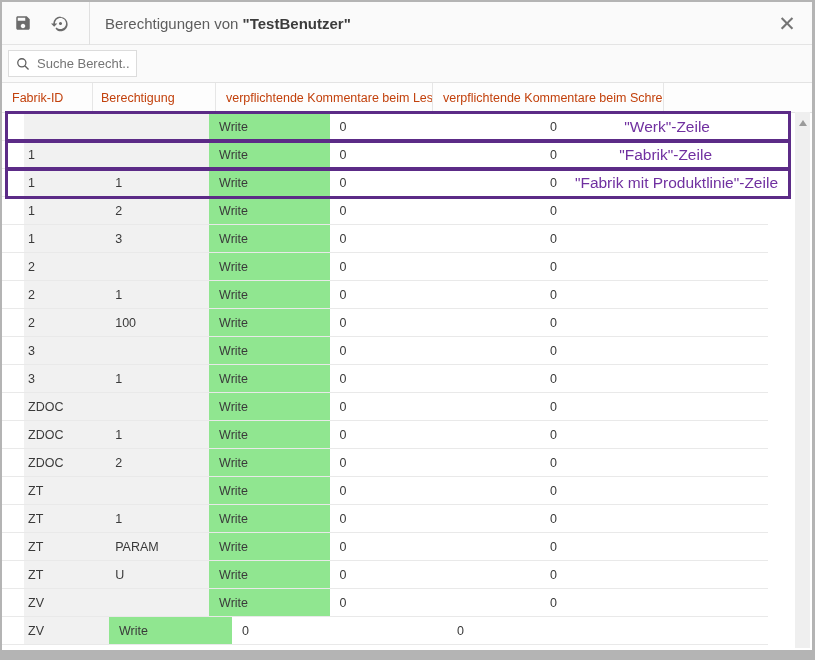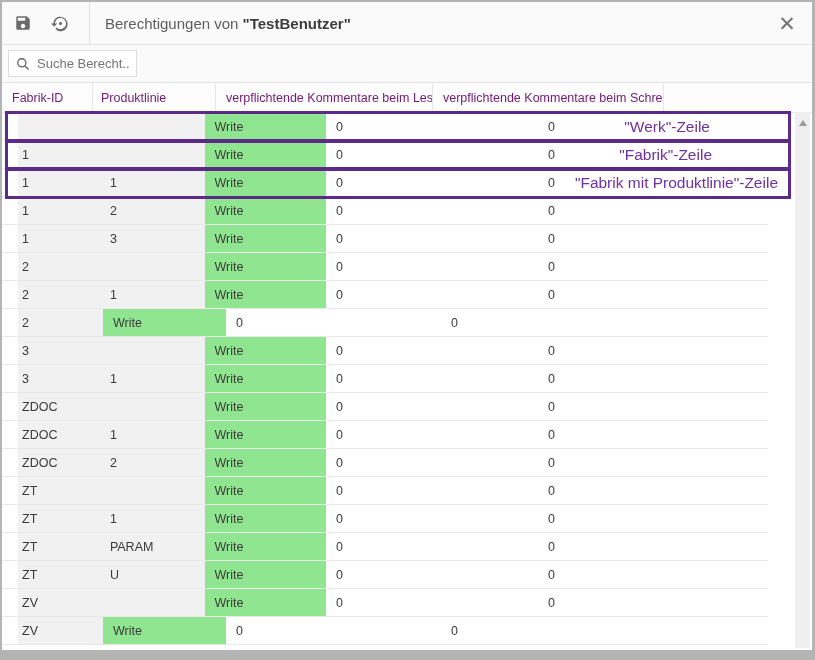--- a/index.html
+++ b/index.html
@@ -57,35 +57,35 @@
   }
   .searchbox input::placeholder { color: #757575; opacity: 1; }
 
   
   .thead {
     height: 31px; background: #fdfdfd;
     border-top: 1px solid #e3e3e3; border-bottom: 1px solid #e3e3e3;
     display: flex; padding-left: 6px;
   }
   .th {
-    font-size: 12.5px; color: #701a75;
+    font-size: 12.5px; color: #c2410c;
     display: flex; align-items: center;
     padding-left: 8px; border-right: 1px solid #e6e6e6;
     white-space: nowrap; overflow: hidden;
   }
   .th.c1 { width: 85px; padding-left: 4px; }
   .th.c2 { width: 104px; }
   .th.c3 { width: 123px; }
   .th.c4 { width: 217px; padding-left: 10px; }
   .th.c5 { width: 231px; padding-left: 10px; }
 
   .tbody { }
   .row {
     height: 28px; width: 766px;
-    display: flex; padding-left: 16px;
+    display: flex; padding-left: 22px;
     border-bottom: 1px solid #e9e9e9;
   }
   .cell {
     font-size: 12.5px; color: #3a3a3a;
     display: flex; align-items: center;
     padding-left: 8px; white-space: nowrap; overflow: hidden;
   }
   .cell.c1 { width: 85px; background: #f1f1f1; padding-left: 4px; }
   .cell.c2 { width: 104px; background: #f1f1f1; }
   .cell.c3 { width: 123px; background: #90e690; padding-left: 10px; }
@@ -159,21 +159,21 @@
             <line x1="15.5" y1="15.5" x2="21.5" y2="21.5"></line>
         </svg>
       </span>
       <input type="text" placeholder="Suche Berecht..." style="">
     </div>
   </div>
 
   <div>
     <div class="thead">
       <div class="th c1">Fabrik-ID</div>
-      <div class="th c3">Produktlinie</div>
+      <div class="th c3">Berechtigung</div>
       <div class="th c4">verpflichtende Kommentare beim Lesen</div>
       <div class="th c5">verpflichtende Kommentare beim Schreiben</div>
     </div>
     <div class="tbody">
   <div class="row">
     <div class="cell c1"></div>
     <div class="cell c2"></div>
     <div class="cell c3">Write</div>
     <div class="cell c4">0</div>
     <div class="cell c5">0</div>
@@ -222,20 +222,21 @@
   <div class="row">
     <div class="cell c1">2</div>
     <div class="cell c2">1</div>
     <div class="cell c3">Write</div>
     <div class="cell c4">0</div>
     <div class="cell c5">0</div>
   </div>
 
   <div class="row">
     <div class="cell c1">2</div>
+    <div class="cell c2">100</div>
     <div class="cell c3">Write</div>
     <div class="cell c4">0</div>
     <div class="cell c5">0</div>
   </div>
 
   <div class="row">
     <div class="cell c1">3</div>
     <div class="cell c2"></div>
     <div class="cell c3">Write</div>
     <div class="cell c4">0</div>

